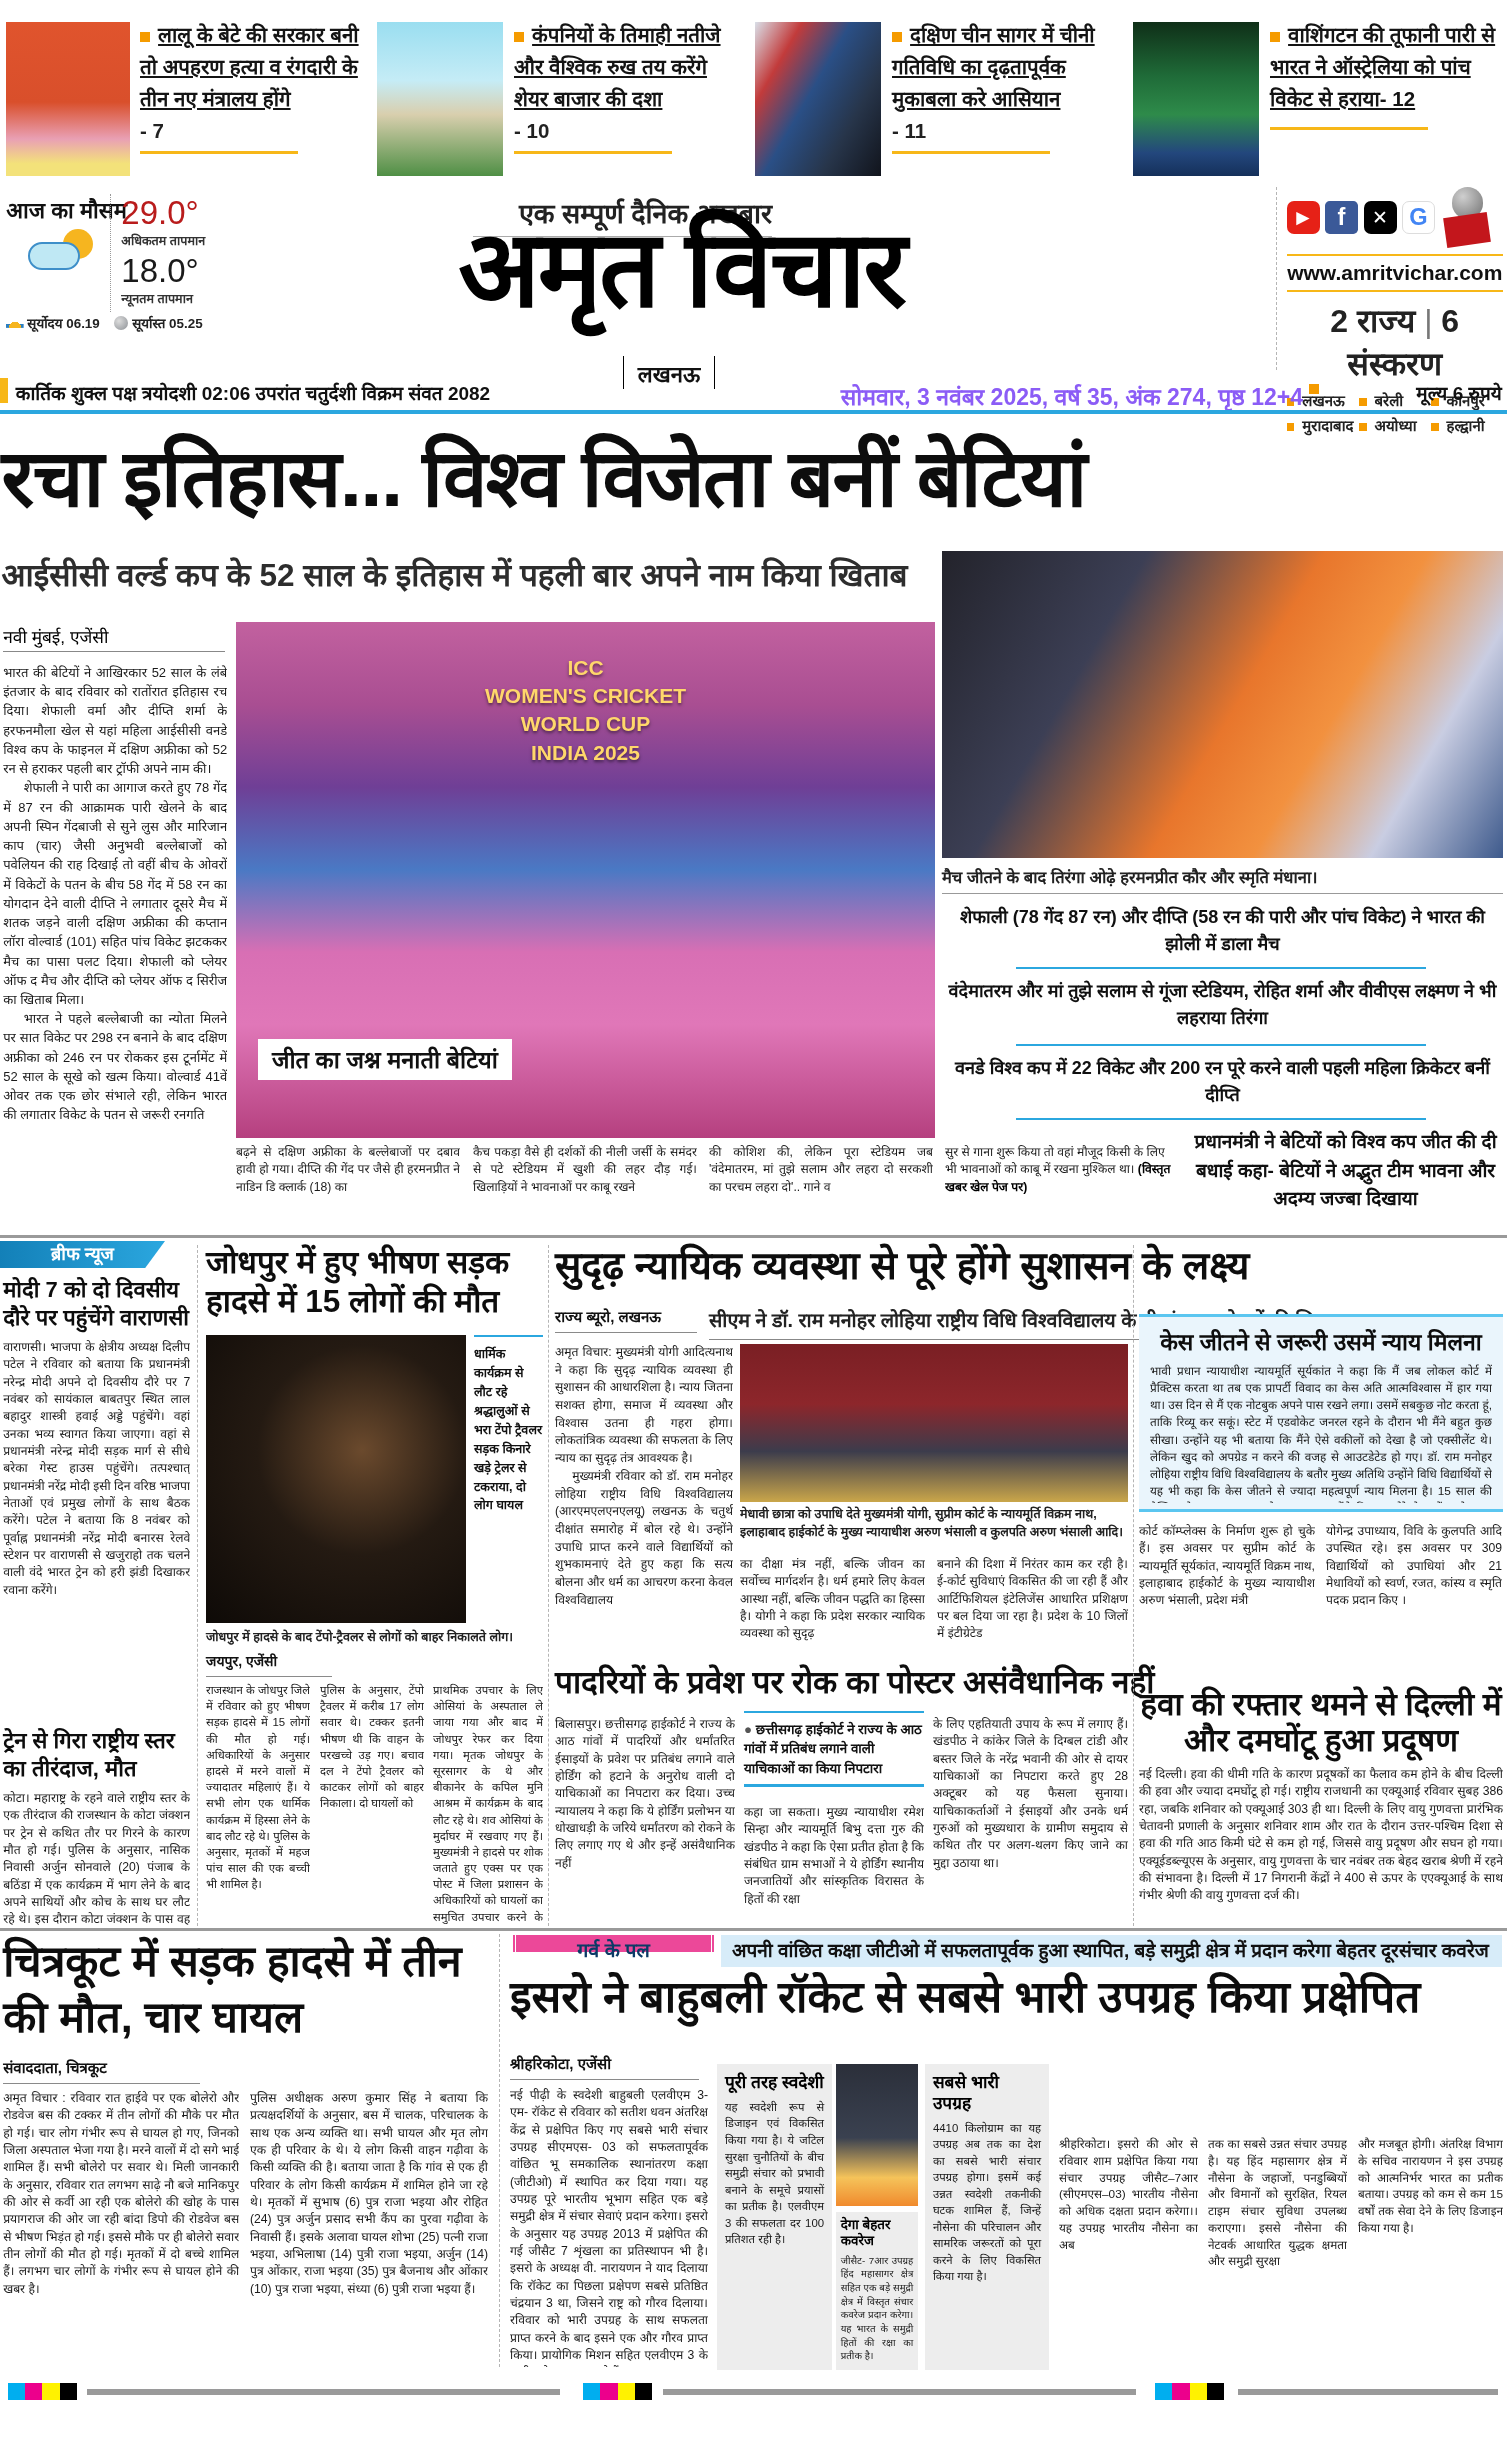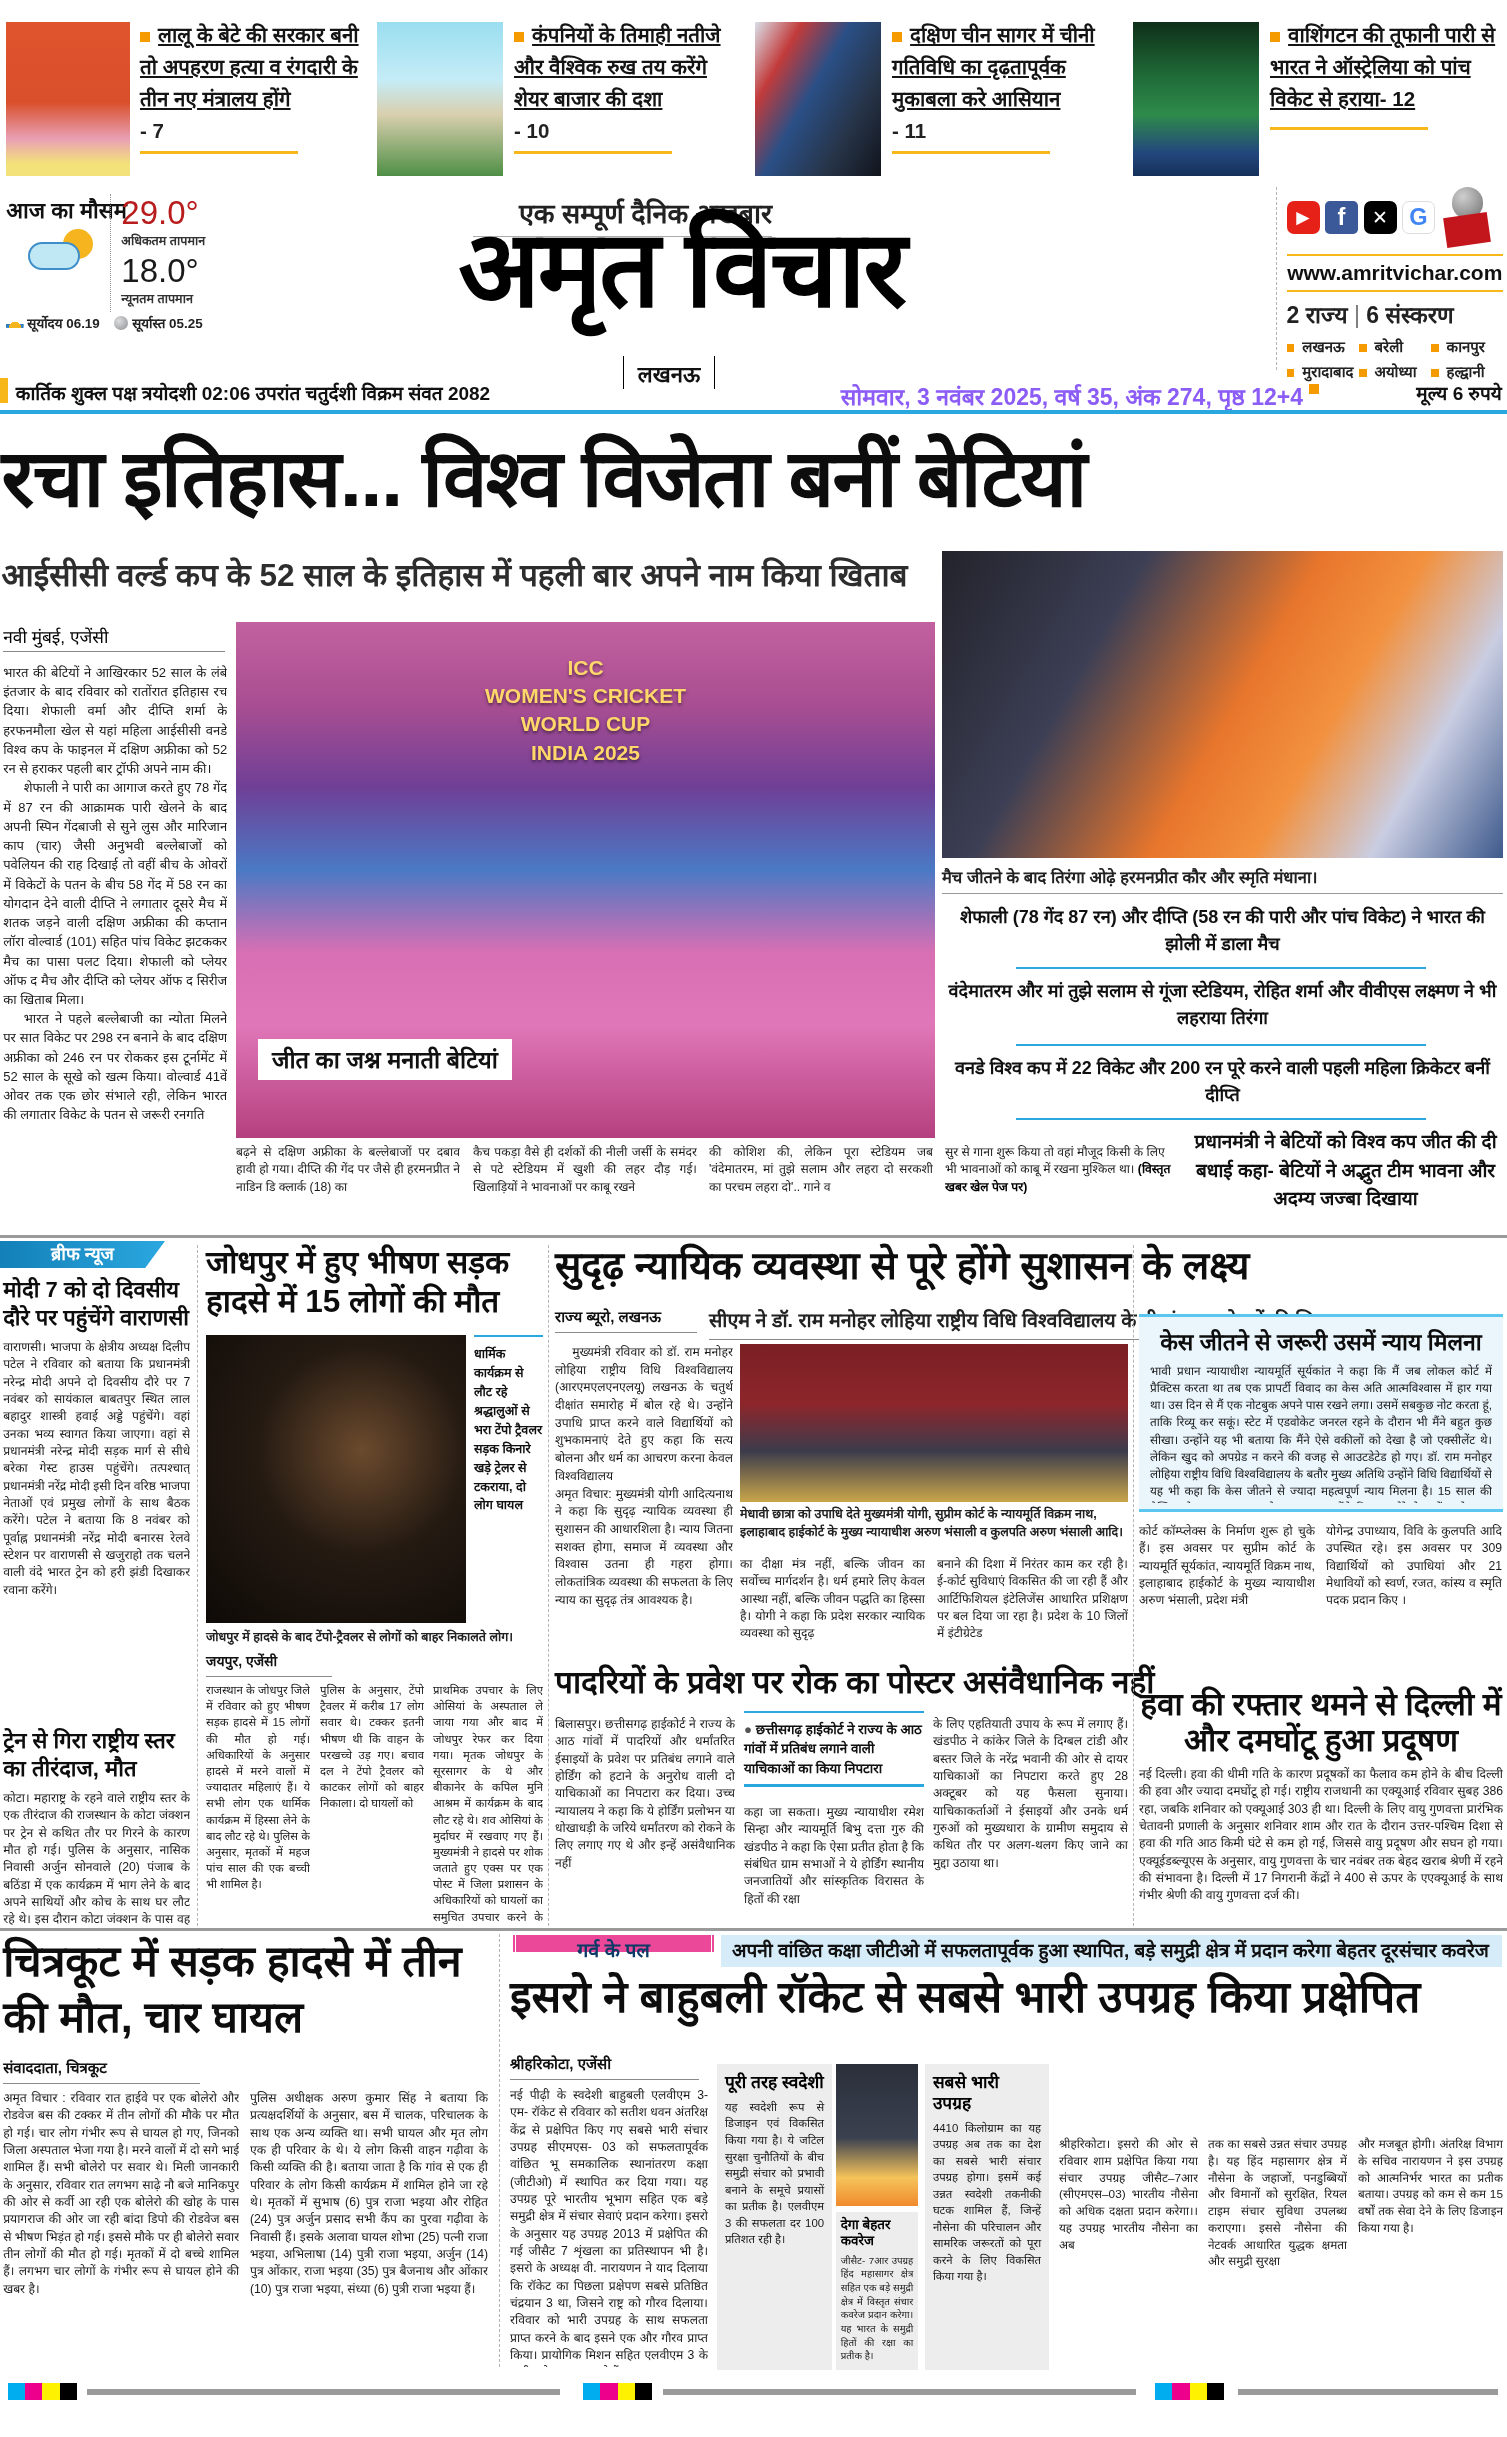--- a/index.html
+++ b/index.html
@@ -87,21 +87,21 @@
       <span style="display:inline-flex;width:33px;height:33px;background:#e62117;border-radius:7px;color:#fff;font-size:17.3px;align-items:center;justify-content:center;">▶</span>
       <span style="display:inline-flex;width:33px;height:33px;background:#3b5998;border-radius:4.7px;color:#fff;font-size:23.6px;font-weight:bold;align-items:center;justify-content:center;">f</span>
       <span style="display:inline-flex;width:33px;height:33px;background:#000;border-radius:7px;color:#fff;font-size:19px;font-weight:bold;align-items:center;justify-content:center;">✕</span>
       <span style="display:inline-flex;width:33px;height:33px;background:#fff;border:0.8px solid #ddd;border-radius:7px;color:#4285F4;font-size:23.6px;font-weight:bold;align-items:center;justify-content:center;">G</span>
       <span style="position:relative;display:inline-block;width:52px;height:61px;">
         <span style="position:absolute;left:11px;top:0;width:31.5px;height:31.5px;border-radius:50%;background:radial-gradient(circle at 35% 30%,#cfcfcf,#6e6e6e);"></span>
         <span style="position:absolute;left:4.7px;top:28px;width:44px;height:30px;background:#c3161c;transform:rotate(-8deg);"></span>
       </span>
     </div>
     <div style="margin-top:6.3px;font-size:21px;font-weight:900;color:#111;border-top:2.4px solid #F7B718;border-bottom:2.4px solid #F7B718;padding:4.7px 0;text-align:center;">www.amritvichar.com</div>
-    <div style="margin-top:6.3px;text-align:left;font-size:23px;font-weight:900;color:#222;">
+    <div style="margin-top:6.3px;text-align:center;font-size:32px;font-weight:900;color:#222;">
       <span>2 राज्य</span>
       <span style="color:#777;font-weight:400;"> | </span>
       <span>6 संस्करण</span>
     </div>
     <div style="margin-top:6.3px;display:grid;grid-template-columns:1fr 1fr 1fr;row-gap:4.7px;font-size:15px;font-weight:bold;color:#222;">
       <span><span class="sq" style="width:7.9px;height:7.9px;"></span><span>लखनऊ</span></span>
       <span><span class="sq" style="width:7.9px;height:7.9px;"></span><span>बरेली</span></span>
       <span><span class="sq" style="width:7.9px;height:7.9px;"></span><span>कानपुर</span></span>
       <span><span class="sq" style="width:7.9px;height:7.9px;"></span><span>मुरादाबाद</span></span>
       <span><span class="sq" style="width:7.9px;height:7.9px;"></span><span>अयोध्या</span></span>
@@ -176,22 +176,22 @@
   <div class="abs byline" style="left:206px;top:1651px;width:126px;font-size:14px;">जयपुर, एजेंसी</div>
   <div class="abs jbody ovh b15" style="left:206px;top:1682px;width:104px;height:243px;font-size:11.4px;">राजस्थान के जोधपुर जिले में रविवार को हुए भीषण सड़क हादसे में 15 लोगों की मौत हो गई। अधिकारियों के अनुसार हादसे में मरने वालों में ज्यादातर महिलाएं हैं। ये सभी लोग एक धार्मिक कार्यक्रम में हिस्सा लेने के बाद लौट रहे थे। पुलिस के अनुसार, मृतकों में महज पांच साल की एक बच्ची भी शामिल है।</div>
   <div class="abs jbody ovh b15" style="left:320px;top:1682px;width:104px;height:243px;font-size:11.4px;">पुलिस के अनुसार, टेंपो ट्रैवलर में करीब 17 लोग सवार थे। टक्कर इतनी भीषण थी कि वाहन के परखच्चे उड़ गए। बचाव दल ने टेंपो ट्रैवलर को काटकर लोगों को बाहर निकाला। दो घायलों को</div>
   <div class="abs jbody ovh b15" style="left:433px;top:1682px;width:110px;height:243px;font-size:11.4px;">प्राथमिक उपचार के लिए ओसियां के अस्पताल ले जाया गया और बाद में जोधपुर रेफर कर दिया गया। मृतक जोधपुर के सूरसागर के थे और बीकानेर के कपिल मुनि आश्रम में कार्यक्रम के बाद लौट रहे थे। शव ओसियां के मुर्दाघर में रखवाए गए हैं। मुख्यमंत्री ने हादसे पर शोक जताते हुए एक्स पर एक पोस्ट में जिला प्रशासन के अधिकारियों को घायलों का समुचित उपचार करने के निर्देश दिए। पूर्व मुख्यमंत्री अशोक गहलोत ने लिखा, मैं ईश्वर से दिवंगत आत्माओं की शांति और परिजनों को हिम्मत देने की प्रार्थना करता हूं।</div>
   <div class="abs dashcol" style="left:548px;top:1245px;height:681px;"></div>
 
   <div class="abs hl" style="left:555px;top:1245px;width:948px;font-size:39px;line-height:1.1;white-space:nowrap;">सुदृढ़ न्यायिक व्यवस्था से पूरे होंगे सुशासन के लक्ष्य</div>
   <div class="abs byline" style="left:555px;top:1306px;width:142px;font-size:15px;">राज्य ब्यूरो, लखनऊ</div>
   <div class="abs hl" style="left:709px;top:1306px;width:794px;font-size:19.7px;color:#222;border-bottom:1.2px solid #888;padding-bottom:6.3px;">सीएम ने डॉ. राम मनोहर लोहिया राष्ट्रीय विधि विश्वविद्यालय के दीक्षांत समारोह में की शिरकत</div>
   <div class="abs jbody ovh" style="left:555px;top:1344px;width:178px;height:315px;font-size:12.2px;line-height:1.45;">
+    <p>अमृत विचार: मुख्यमंत्री योगी आदित्यनाथ ने कहा कि सुदृढ़ न्यायिक व्यवस्था ही सुशासन की आधारशिला है। न्याय जितना सशक्त होगा, समाज में व्यवस्था और विश्वास उतना ही गहरा होगा। लोकतांत्रिक व्यवस्था की सफलता के लिए न्याय का सुदृढ़ तंत्र आवश्यक है।</p>
     <p style="text-indent:17.3px;">मुख्यमंत्री रविवार को डॉ. राम मनोहर लोहिया राष्ट्रीय विधि विश्वविद्यालय (आरएमएलएनएलयू) लखनऊ के चतुर्थ दीक्षांत समारोह में बोल रहे थे। उन्होंने उपाधि प्राप्त करने वाले विद्यार्थियों को शुभकामनाएं देते हुए कहा कि सत्य बोलना और धर्म का आचरण करना केवल विश्वविद्यालय</p>
-    <p>अमृत विचार: मुख्यमंत्री योगी आदित्यनाथ ने कहा कि सुदृढ़ न्यायिक व्यवस्था ही सुशासन की आधारशिला है। न्याय जितना सशक्त होगा, समाज में व्यवस्था और विश्वास उतना ही गहरा होगा। लोकतांत्रिक व्यवस्था की सफलता के लिए न्याय का सुदृढ़ तंत्र आवश्यक है।</p>
   </div>
   <div class="photo" style="left:740px;top:1344px;width:388px;height:158px;background:linear-gradient(180deg,#7a1f24 0%,#8d262b 38%,#3c3c4c 68%,#caa64a 100%);"></div>
   <div class="abs caption ovh" style="left:740px;top:1506px;width:388px;height:44px;font-size:12.6px;line-height:1.4;">मेधावी छात्रा को उपाधि देते मुख्यमंत्री योगी, सुप्रीम कोर्ट के न्यायमूर्ति विक्रम नाथ, इलाहाबाद हाईकोर्ट के मुख्य न्यायाधीश अरुण भंसाली व कुलपति अरुण भंसाली आदि।</div>
   <div class="abs jbody ovh b15" style="left:740px;top:1556px;width:185px;height:101px;">का दीक्षा मंत्र नहीं, बल्कि जीवन का सर्वोच्च मार्गदर्शन है। धर्म हमारे लिए केवल आस्था नहीं, बल्कि जीवन पद्धति का हिस्सा है। योगी ने कहा कि प्रदेश सरकार न्यायिक व्यवस्था को सुदृढ़</div>
   <div class="abs jbody ovh b15" style="left:937px;top:1556px;width:191px;height:101px;">बनाने की दिशा में निरंतर काम कर रही है। ई-कोर्ट सुविधाएं विकसित की जा रही हैं और आर्टिफिशियल इंटेलिजेंस आधारित प्रशिक्षण पर बल दिया जा रहा है। प्रदेश के 10 जिलों में इंटीग्रेटेड</div>
 
   <div class="abs hl" style="left:555px;top:1664px;width:573px;font-size:31.5px;line-height:1.15;white-space:nowrap;">पादरियों के प्रवेश पर रोक का पोस्टर असंवैधानिक नहीं</div>
   <div class="abs jbody ovh b15" style="left:555px;top:1716px;width:180px;height:210px;">बिलासपुर। छत्तीसगढ़ हाईकोर्ट ने राज्य के आठ गांवों में पादरियों और धर्मांतरित ईसाइयों के प्रवेश पर प्रतिबंध लगाने वाले होर्डिंग को हटाने के अनुरोध वाली दो याचिकाओं का निपटारा कर दिया।   उच्च न्यायालय ने कहा कि ये होर्डिंग प्रलोभन या धोखाधड़ी के जरिये धर्मांतरण को रोकने के लिए लगाए गए थे और इन्हें असंवैधानिक नहीं</div>
   <div class="abs" style="left:744px;top:1711px;width:180px;">
     <div class="cyanrule" style="height:2.4px;margin-bottom:6.3px;"></div>

